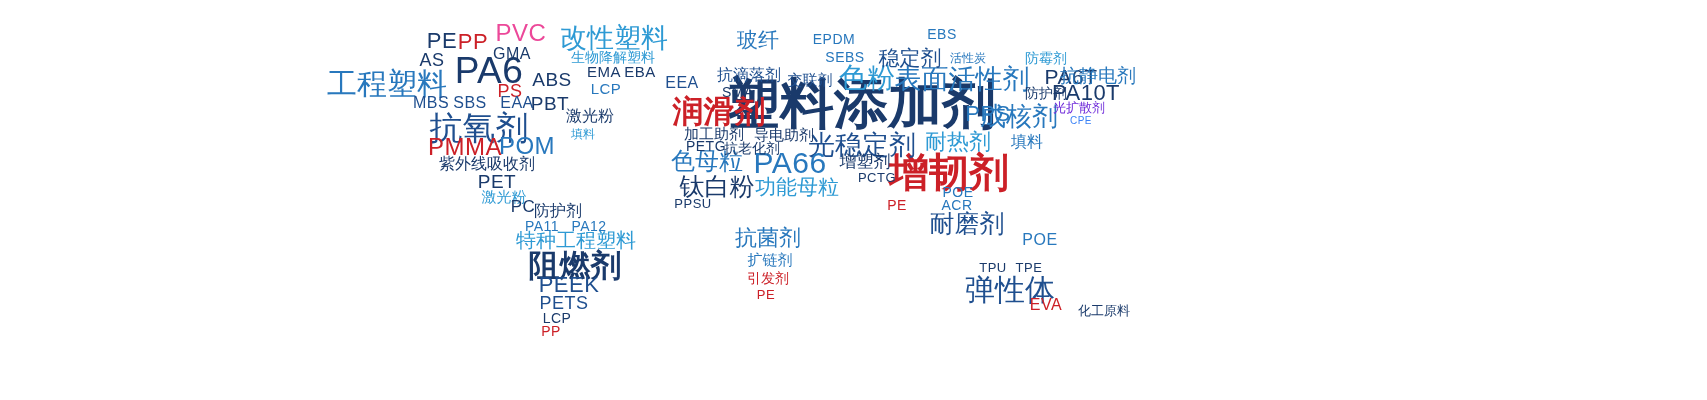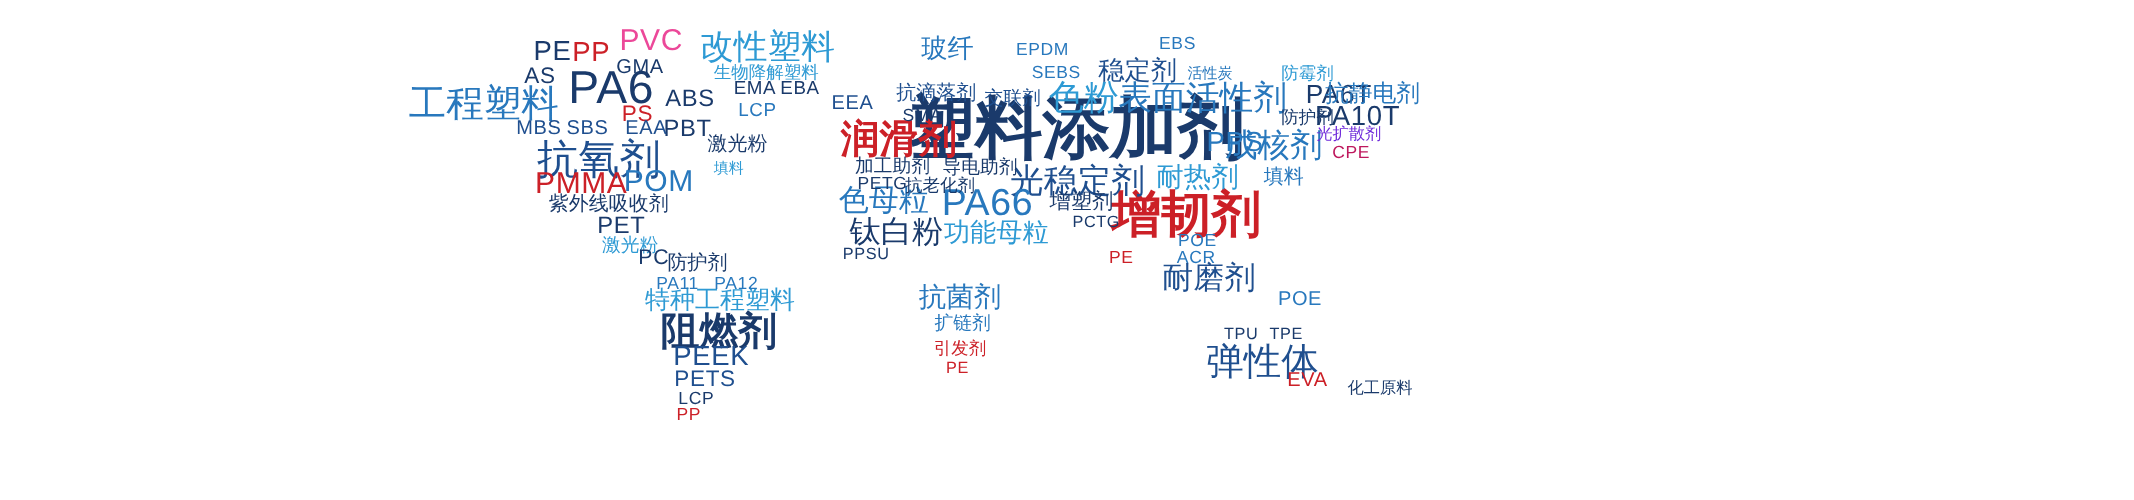--- a/index.html
+++ b/index.html
@@ -105,21 +105,21 @@
     <span class="word latin" style="left: 517px; top: 103px; font-size: 16px; color: rgb(31, 79, 143);">EAA</span>
     <span class="word latin" style="left: 512px; top: 54px; font-size: 16px; color: rgb(26, 58, 107);">GMA</span>
     <span class="word latin" style="left: 604px; top: 71px; font-size: 15px; color: rgb(26, 58, 107);">EMA</span>
     <span class="word latin" style="left: 640px; top: 71px; font-size: 15px; color: rgb(26, 58, 107);">EBA</span>
     <span class="word latin" style="left: 606px; top: 88px; font-size: 15px; color: rgb(40, 120, 189);">LCP</span>
     <span class="word latin" style="left: 682px; top: 83px; font-size: 16px; color: rgb(31, 79, 143);">EEA</span>
     <span class="word latin" style="left: 738px; top: 92px; font-size: 14px; color: rgb(26, 58, 107);">SMA</span>
     <span class="word latin" style="left: 834px; top: 39px; font-size: 14px; color: rgb(40, 120, 189);">EPDM</span>
     <span class="word latin" style="left: 845px; top: 57px; font-size: 14px; color: rgb(40, 120, 189);">SEBS</span>
     <span class="word latin" style="left: 942px; top: 34px; font-size: 14px; color: rgb(40, 120, 189);">EBS</span>
-    <span class="word latin" style="left: 1081px; top: 121px; font-size: 14px; color: #be185d;">CPE</span>
+    <span class="word latin" style="left: 1081px; top: 121px; font-size: 10px; color: #3b82f6;">CPE</span>
     <span class="word latin" style="left: 706px; top: 146px; font-size: 14px; color: rgb(26, 58, 107);">PETG</span>
     <span class="word latin" style="left: 877px; top: 177px; font-size: 13px; color: rgb(26, 58, 107);">PCTG</span>
     <span class="word latin" style="left: 693px; top: 203px; font-size: 13px; color: rgb(26, 58, 107);">PPSU</span>
     <span class="word latin" style="left: 958px; top: 192px; font-size: 14px; color: rgb(40, 120, 189);">POE</span>
     <span class="word latin" style="left: 957px; top: 205px; font-size: 14px; color: rgb(40, 120, 189);">ACR</span>
     <span class="word latin" style="left: 1040px; top: 240px; font-size: 16px; color: rgb(40, 120, 189);">POE</span>
     <span class="word latin" style="left: 897px; top: 205px; font-size: 14px; color: rgb(204, 32, 39);">PE</span>
     <span class="word latin" style="left: 766px; top: 294px; font-size: 13px; color: rgb(204, 32, 39);">PE</span>
     <span class="word latin" style="left: 542px; top: 226px; font-size: 14px; color: rgb(40, 120, 189);">PA11</span>
     <span class="word latin" style="left: 589px; top: 226px; font-size: 14px; color: rgb(40, 120, 189);">PA12</span>

